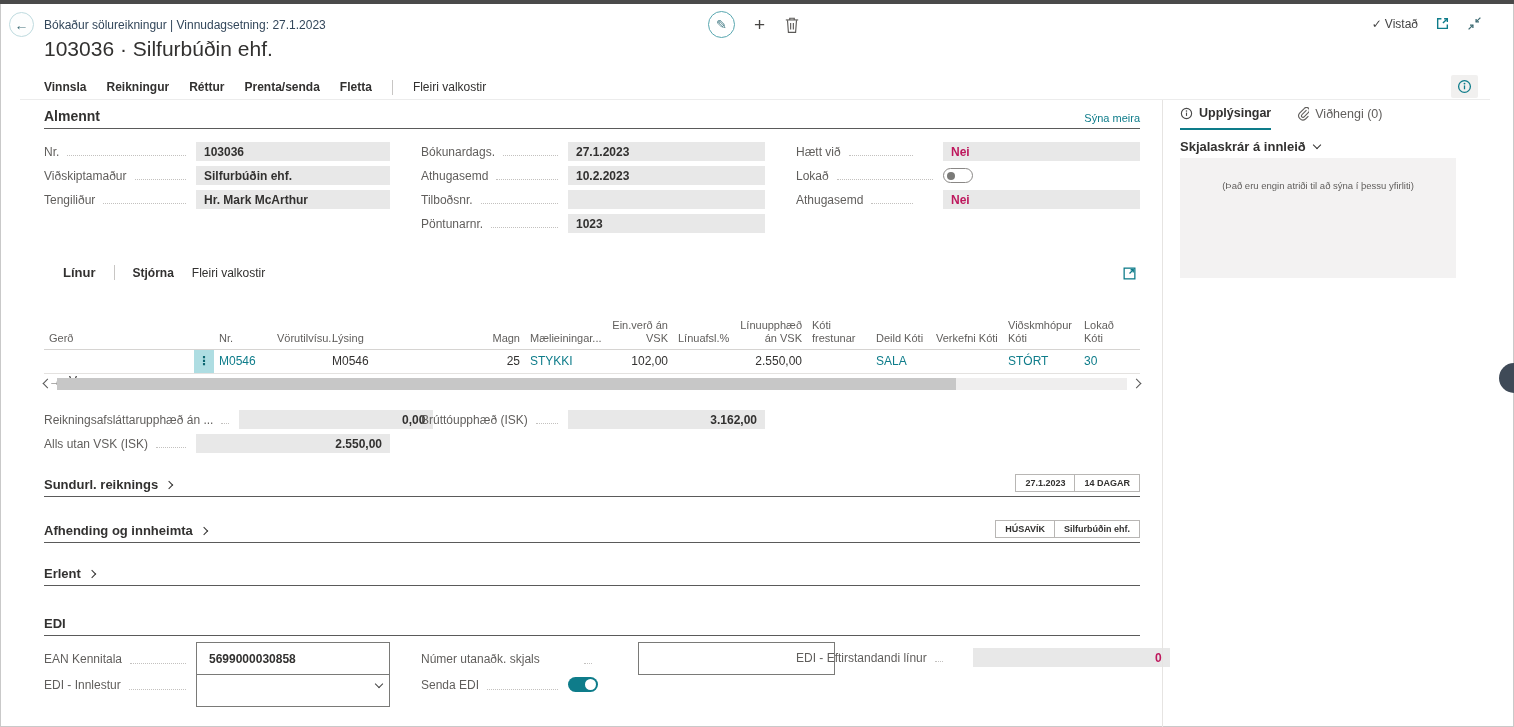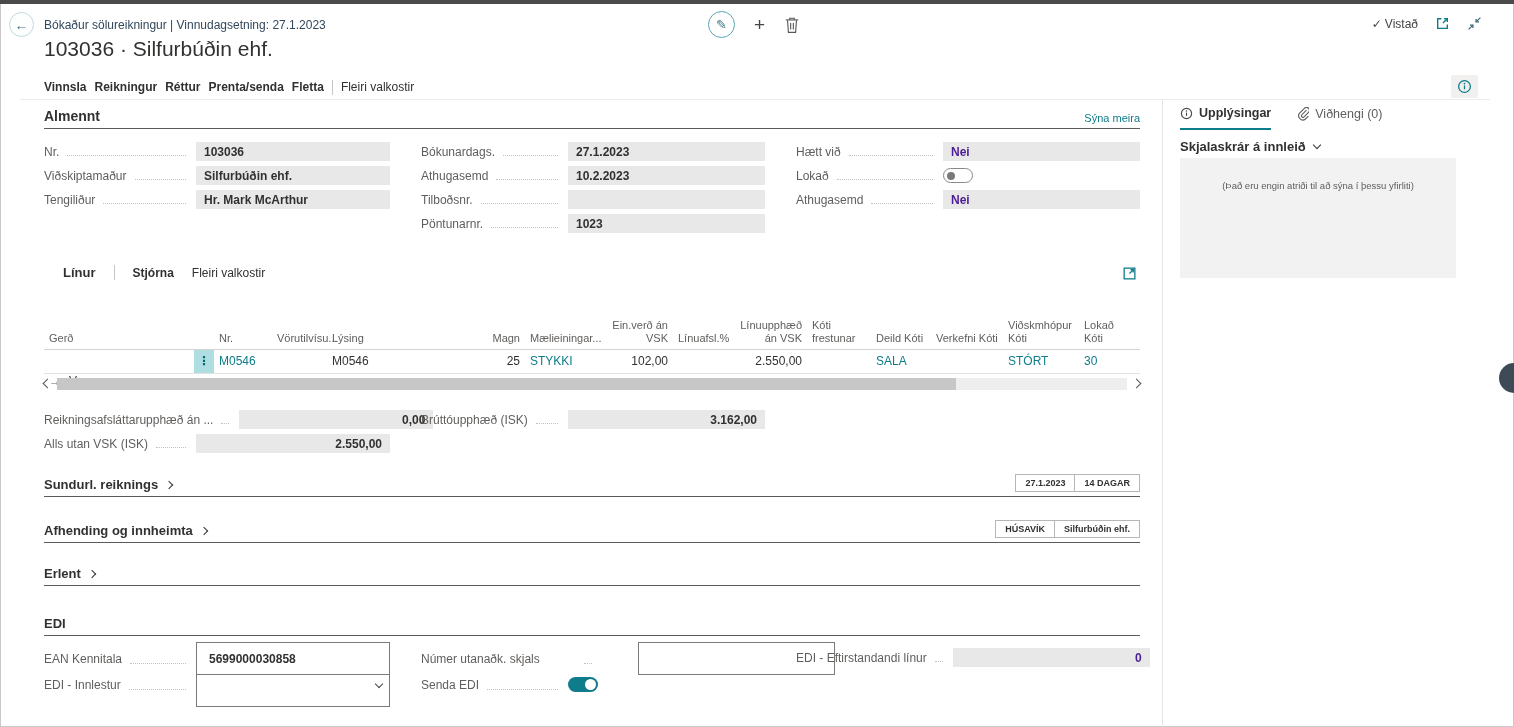--- a/index.html
+++ b/index.html
@@ -18,37 +18,37 @@
   .edit-circle { width:27px; height:27px; border-radius:50%; border:1.2px solid #58a7b0;
                  display:flex; align-items:center; justify-content:center; color:#3c7680; font-size:13px; }
   .plus-ic { font-size:19px; color:#484644; line-height:1; }
   .right-icons { position:absolute; right:32px; top:16px; display:flex; align-items:center; gap:17px; }
   .saved { font-size:12px; color:#444; display:flex; align-items:center; gap:3px; }
 
   .page-title { position:absolute; left:44px; top:37px; font-size:21px; font-weight:400; color:#323130; }
 
   
   .action-bar { position:absolute; left:44px; top:76px; width:1096px; height:22px;
-                display:flex; align-items:center; gap:8px; }
+                display:flex; align-items:center; gap:20px; }
   .ab-underline { position:absolute; left:20px; top:99px; width:1470px; height:1px; background:#ececec; }
   .ab-item { font-size:12px; font-weight:700; color:#323130; cursor:pointer; white-space:nowrap; }
   .ab-more { font-size:12px; font-weight:400; color:#323130; cursor:pointer; }
   .vdiv { width:1px; height:15px; background:#c8c6c4; }
   .info-btn { position:absolute; left:1451px; top:75px; width:27px; height:23px; background:#f1f0ef;
               border-radius:2px; display:flex; align-items:center; justify-content:center; cursor:pointer; }
 
   
   .fcol { position:absolute; }
   .frow { display:flex; align-items:center; height:19px; margin-bottom:5px; }
   .lbl { font-size:12px; color:#605e5c; white-space:nowrap; }
   .dots { flex:1; border-bottom:1px dotted #c3c1bf; align-self:flex-end; margin:0 10px 5px 8px; min-width:8px; }
   .val { width:194px; height:19px; background:#e8e8e8; display:flex; align-items:center;
          padding:0 8px; font-size:12px; font-weight:700; color:#323130; flex:none; }
   .val.w197 { width:197px; }
-  .val.teal { color:#4c1d95; }
+  .val.teal { color:#be185d;margin-left:20px; }
   .val.num { justify-content:flex-end; }
   .inputv { width:194px; height:33px; background:#fff; border:1px solid #7a7a78; padding:0 12px;
             font-size:12px; font-weight:700; color:#323130; font-family:inherit; flex:none; }
   .inputv.w197 { width:197px; }
   .selwrap { position:relative; width:194px; height:21px; flex:none; }
   .selwrap .inputv { width:100%; }
   .chd-sm { position:absolute; right:8px; top:7px; width:6px; height:6px; border-right:1.2px solid #444;
             border-bottom:1.2px solid #444; transform:rotate(45deg); }
 
   

